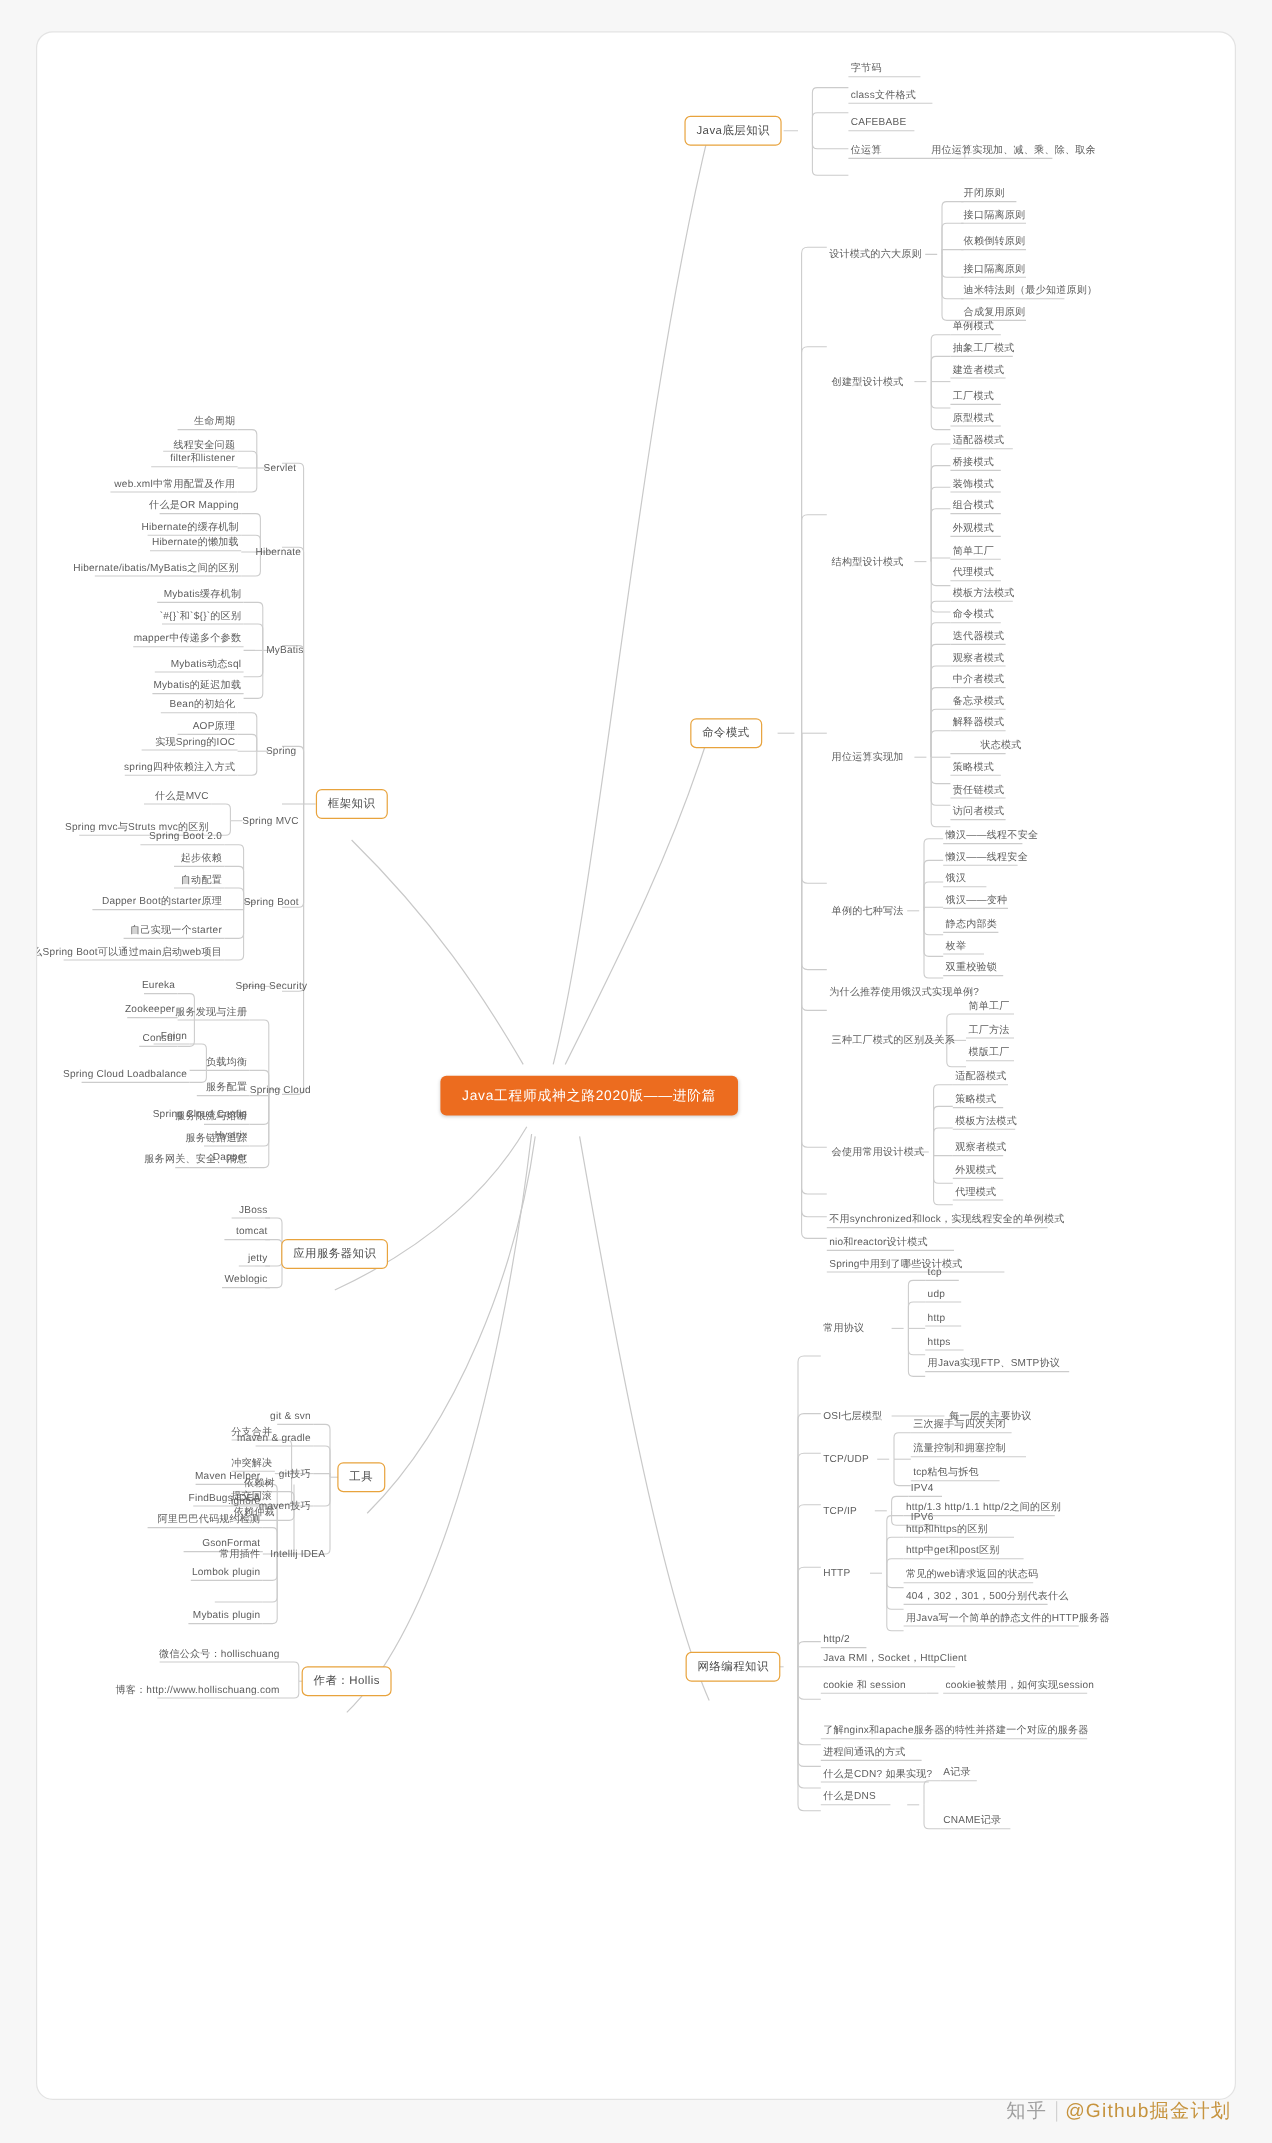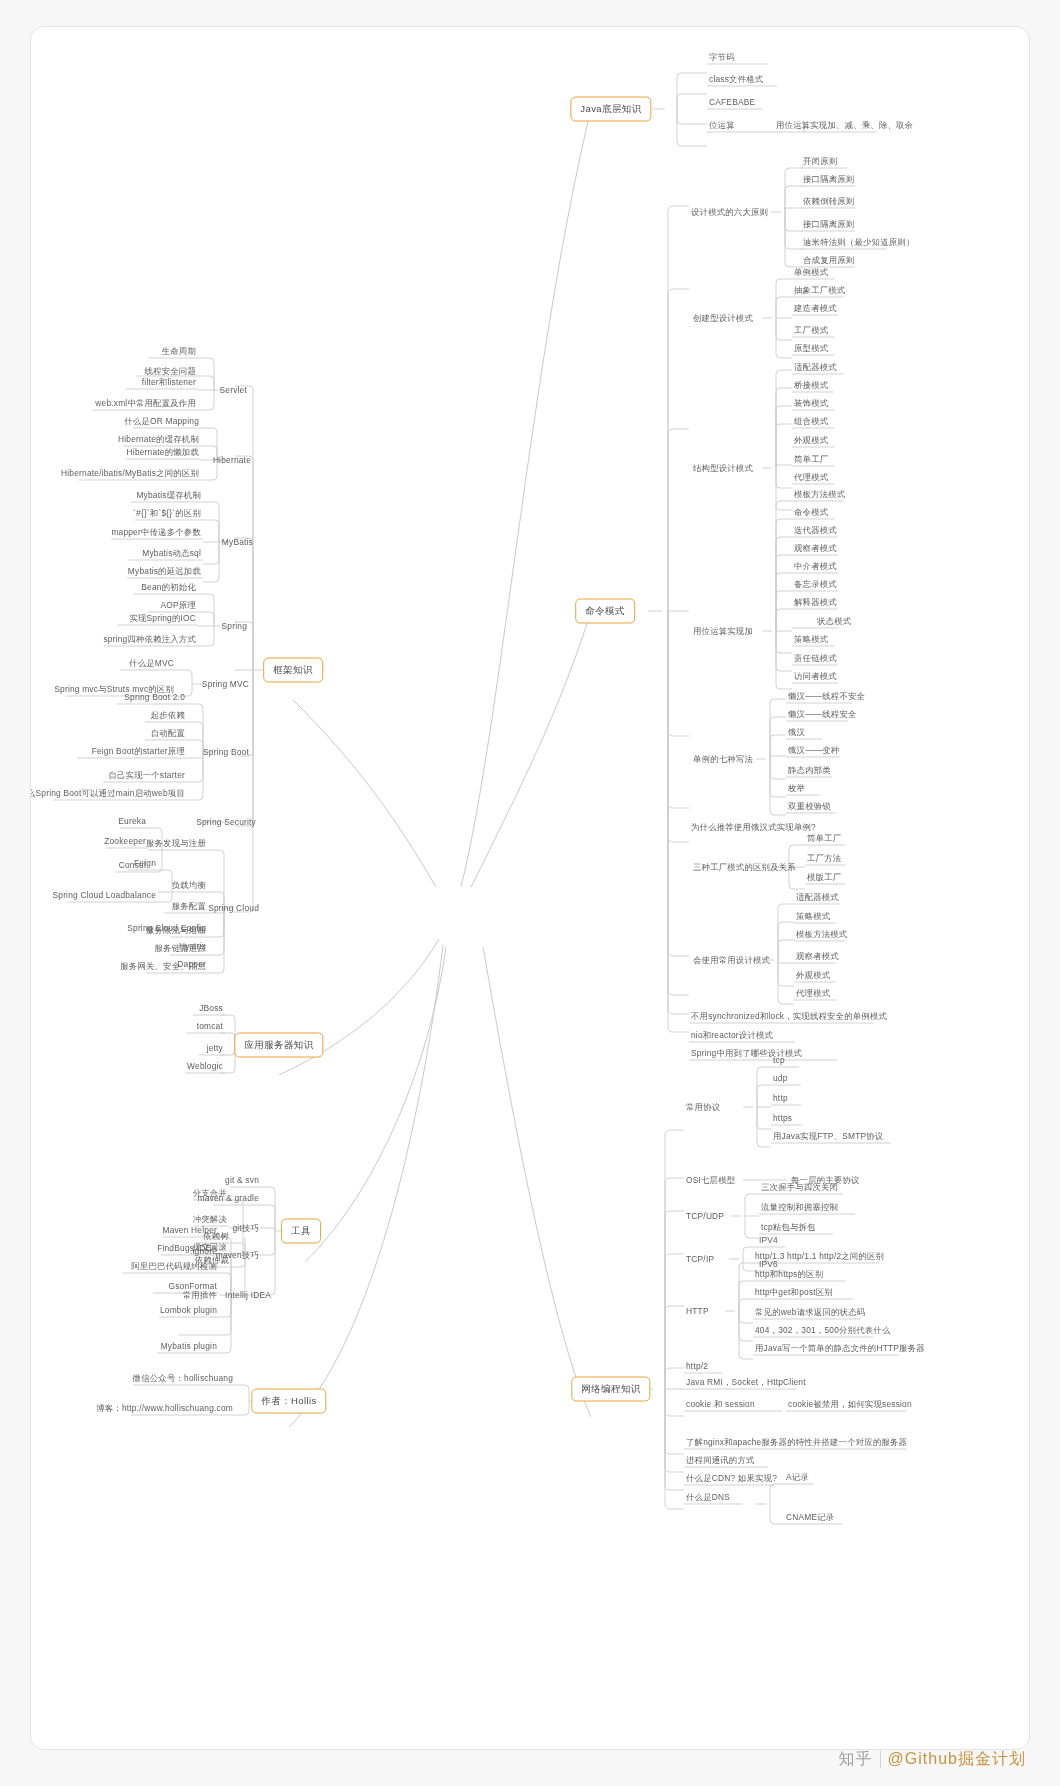--- a/index.html
+++ b/index.html
@@ -492,20 +492,21 @@
 
       <path d="M653 1477 h58"></path>
       <path d="M725 1477 h10"></path>
       <path d="M739 1477 v-16 q0-4 4-4 h10"></path>
       <path d="M739 1477 v16 q0 4 4 4 h10"></path>
       <path d="M753 1457 h30"></path>
         <path d="M753 1497 h58"></path>
     </g>
   </svg>
 
+  <div id="root">Java工程师成神之路2020版——进阶篇</div>
 
   <div class="branch" style="left:580px;top:82px">Java底层知识</div>
   <div class="branch" style="left:574px;top:584px">命令模式</div>
   <div class="branch" style="left:262px;top:643px">框架知识</div>
   <div class="branch" style="left:248px;top:1018px">应用服务器知识</div>
   <div class="branch" style="left:270px;top:1204px">工具</div>
   <div class="branch" style="left:258px;top:1374px">作者：Hollis</div>
   <div class="branch" style="left:580px;top:1362px">网络编程知识</div>
 
   <div class="node r" style="left:678px;top:30px">字节码</div>
@@ -605,21 +606,21 @@
   <div class="node l" style="left:165px;top:612px">spring四种依赖注入方式</div>
 
   <div class="node l" style="left:218px;top:657px">Spring MVC</div>
   <div class="node l" style="left:143px;top:636px">什么是MVC</div>
   <div class="node l" style="left:143px;top:662px">Spring mvc与Struts mvc的区别</div>
 
   <div class="node l" style="left:218px;top:725px">Spring Boot</div>
   <div class="node l" style="left:154px;top:670px">Spring Boot 2.0</div>
   <div class="node l" style="left:154px;top:688px">起步依赖</div>
   <div class="node l" style="left:154px;top:706px">自动配置</div>
-  <div class="node l" style="left:154px;top:724px">Feign Boot的starter原理</div>
+  <div class="node l" style="left:154px;top:724px">Dapper Boot的starter原理</div>
   <div class="node l" style="left:154px;top:748px">自己实现一个starter</div>
   <div class="node l" style="left:154px;top:766px">为什么Spring Boot可以通过main启动web项目</div>
 
   <div class="node l" style="left:225px;top:795px">Spring Security</div>
 
   <div class="node l" style="left:228px;top:881px">Spring Cloud</div>
   <div class="node l" style="left:175px;top:816px">服务发现与注册</div>
   <div class="node l" style="left:175px;top:858px">负载均衡</div>
   <div class="node l" style="left:175px;top:879px">服务配置</div>
   <div class="node l" style="left:175px;top:903px">服务限流与熔断</div>

